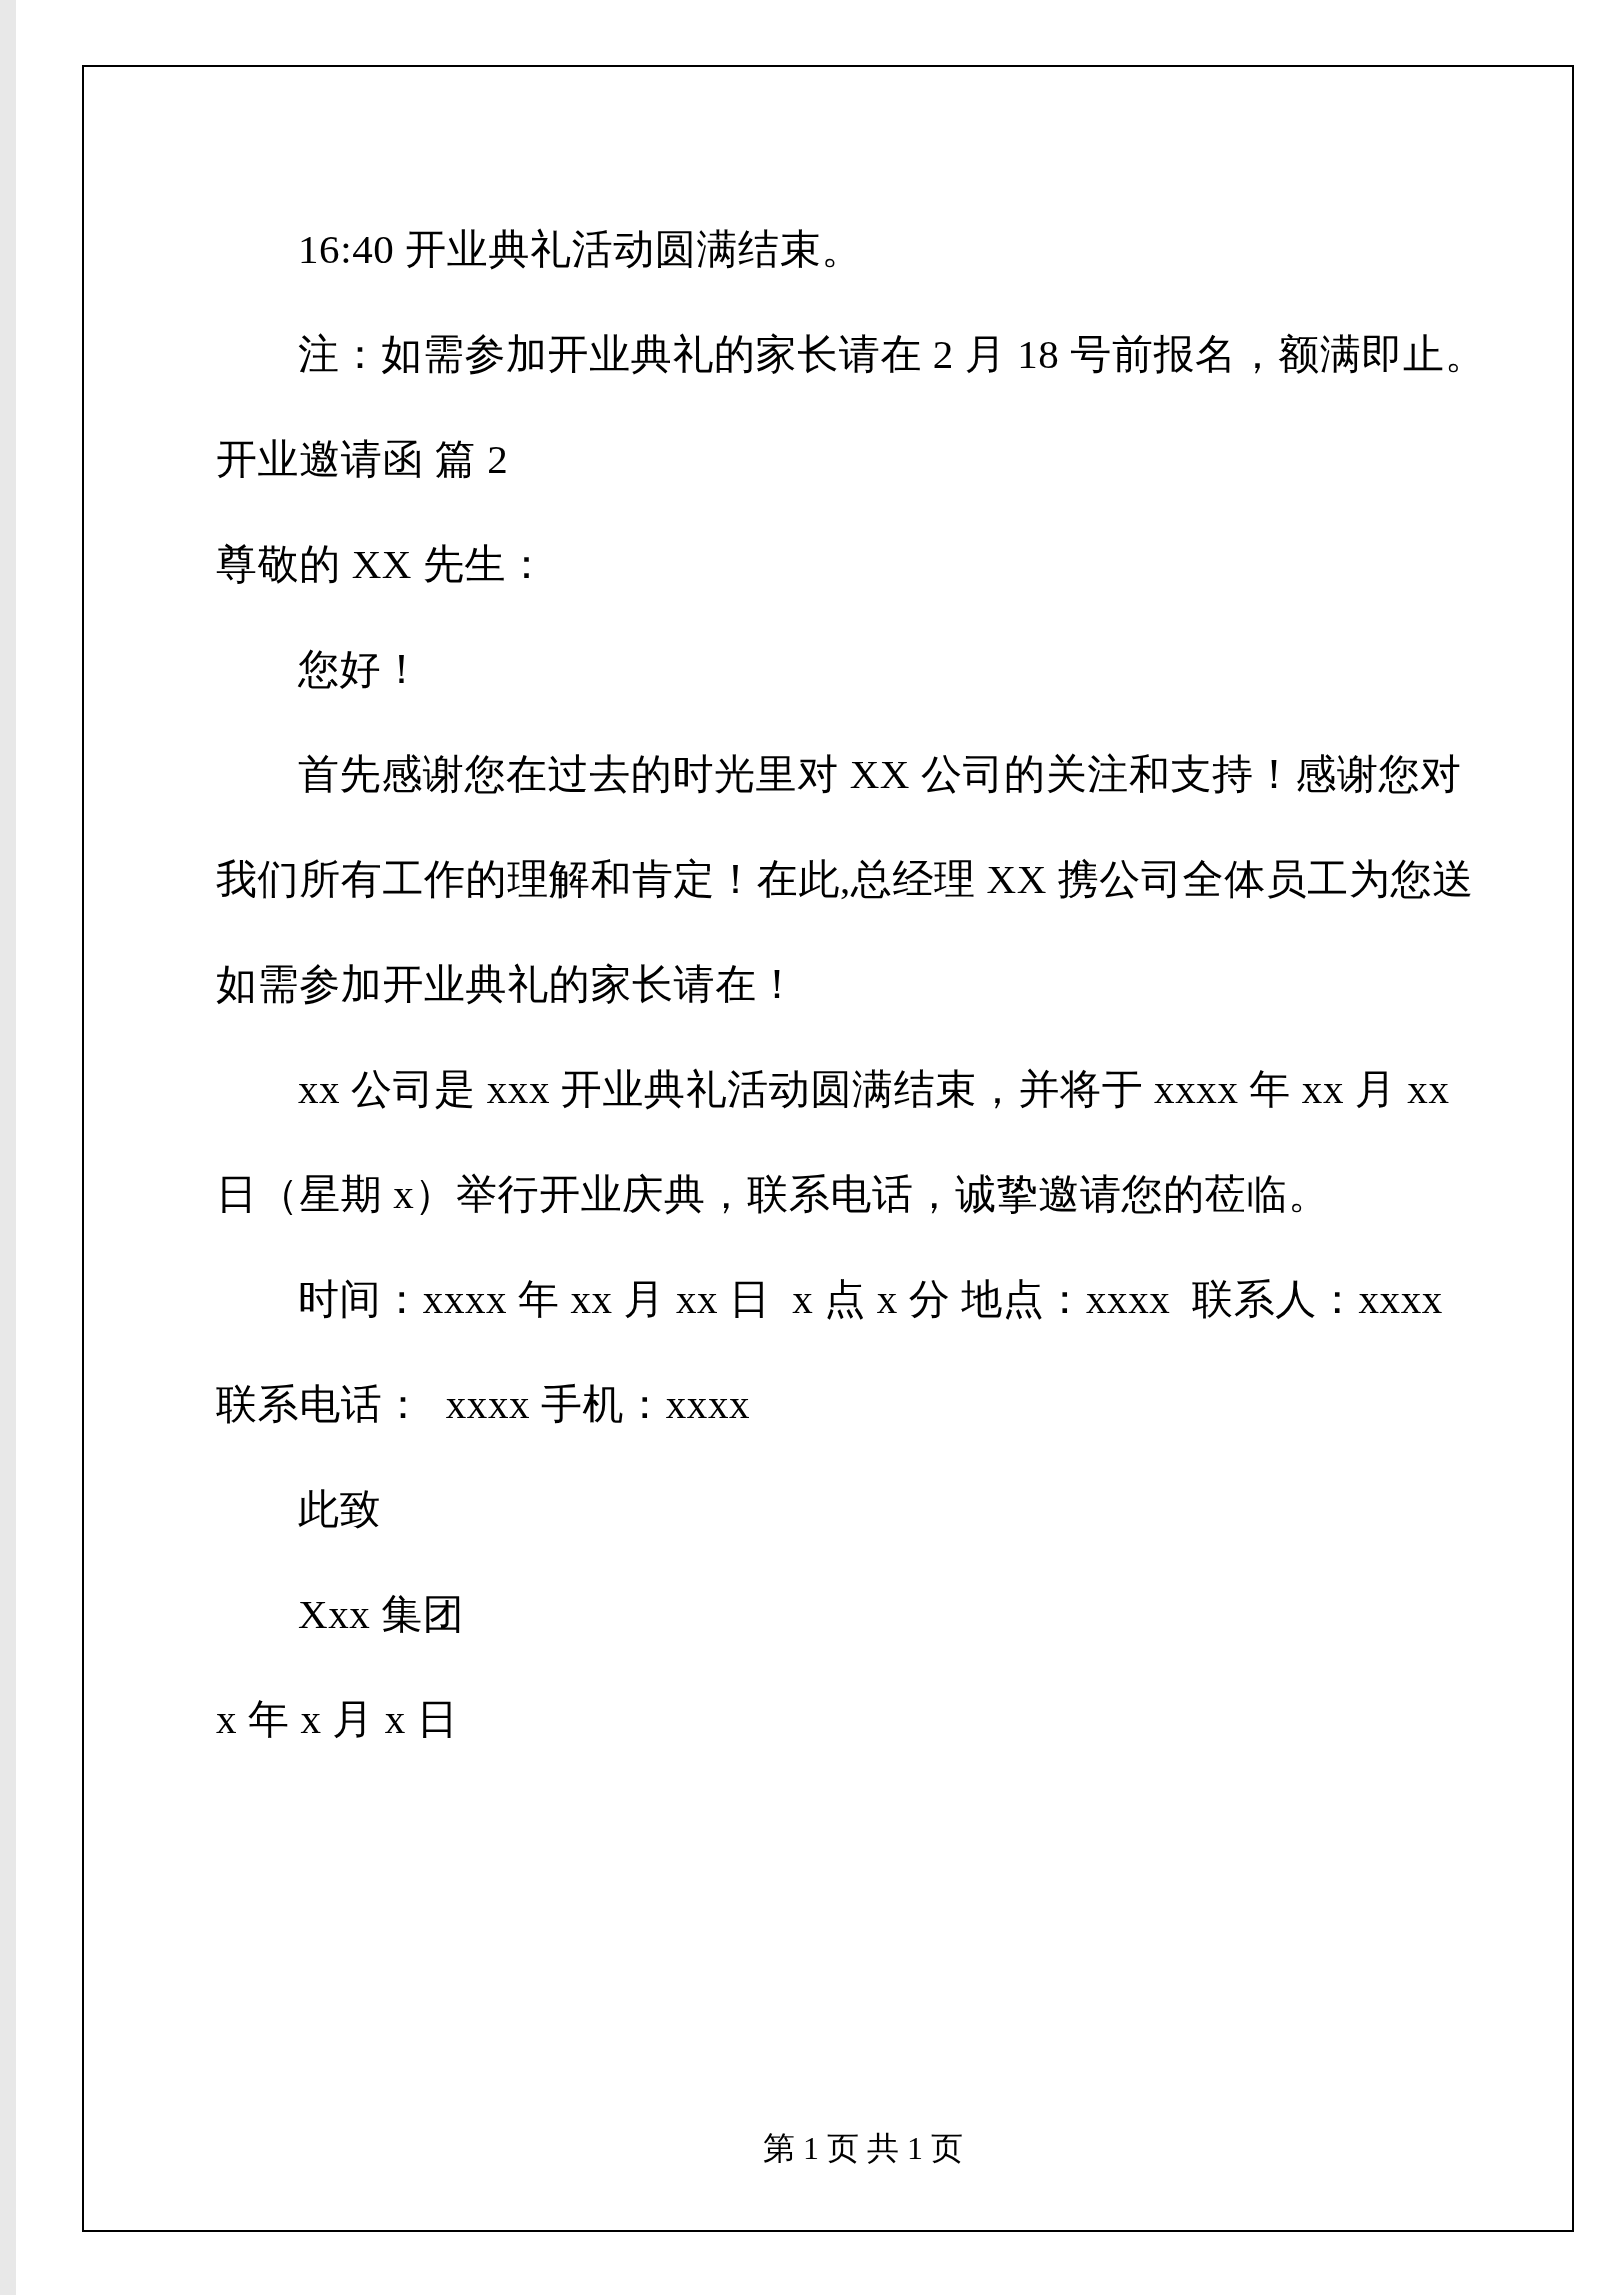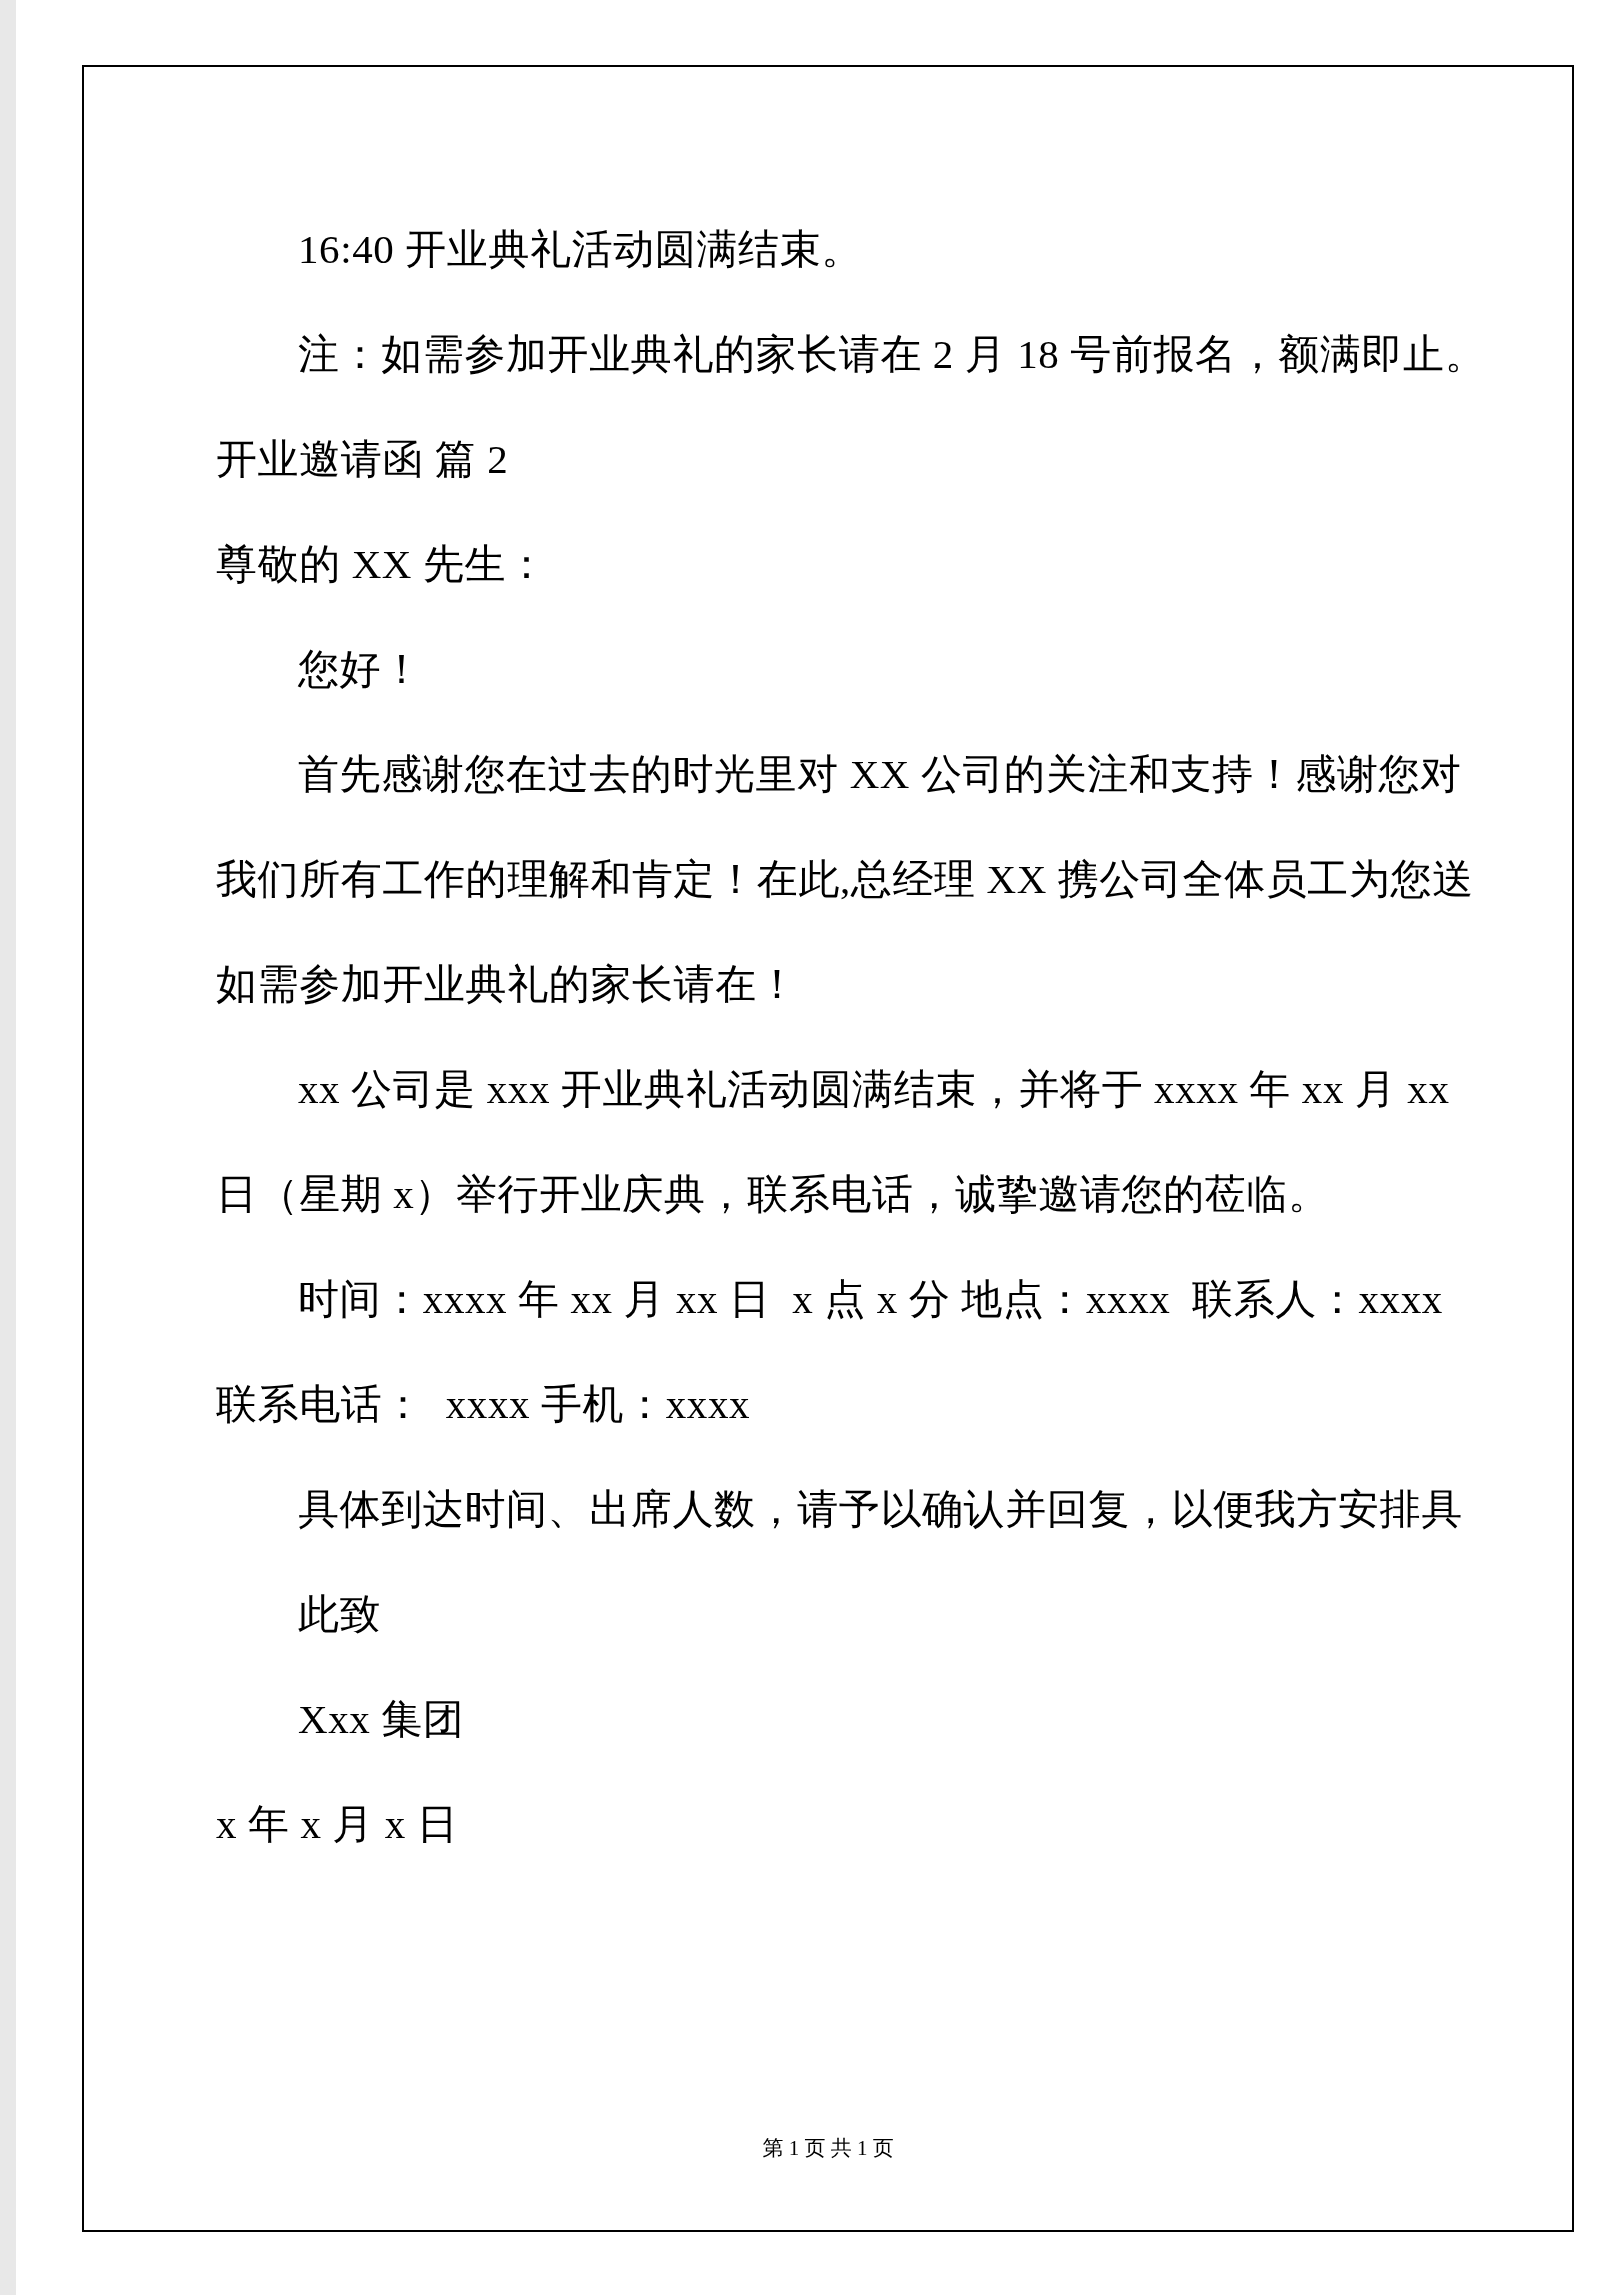--- a/index.html
+++ b/index.html
@@ -42,22 +42,23 @@
   }
   .line.indent{
     text-indent:82px; 
   }
   .footer{
     position:absolute;
     left:66px;
     top:2131px;
     width:1492px;
     text-align:center;
-    font-size:21px;
+    font-size:32px;
     line-height:34px;
+    padding-left:35px;
   }
 </style>
 </head>
 <body>
 
 <div id="page">
   <div class="page-border"></div>
   <div class="content" id="doc-content">
 
   <div class="line indent">16:40 开业典礼活动圆满结束。</div>
@@ -65,21 +66,20 @@
       <div class="line">开业邀请函 篇 2</div>
       <div class="line">尊敬的 XX 先生：</div>
       <div class="line indent">您好！</div>
       <div class="line indent">首先感谢您在过去的时光里对 XX 公司的关注和支持！感谢您对</div>
       <div class="line">我们所有工作的理解和肯定！在此,总经理 XX 携公司全体员工为您送</div>
       <div class="line">如需参加开业典礼的家长请在！</div>
       <div class="line indent">xx 公司是 xxx 开业典礼活动圆满结束，并将于 xxxx 年 xx 月 xx</div>
       <div class="line">日（星期 x）举行开业庆典，联系电话，诚挚邀请您的莅临。</div>
       <div class="line indent">时间：xxxx 年 xx 月 xx 日  x 点 x 分 地点：xxxx  联系人：xxxx</div>
       <div class="line">联系电话：  xxxx 手机：xxxx</div>
-      <div class="line indent">具体到达时间、出席人数，请予以确认并回复，以便我方安排具</div>
       <div class="line indent">此致</div>
       <div class="line indent">Xxx 集团</div>
       <div class="line">x 年 x 月 x 日</div>
     </div>
   <div class="footer">
     <span>第 1 页  共 1 页</span>
   </div>
 </div>
 
 

